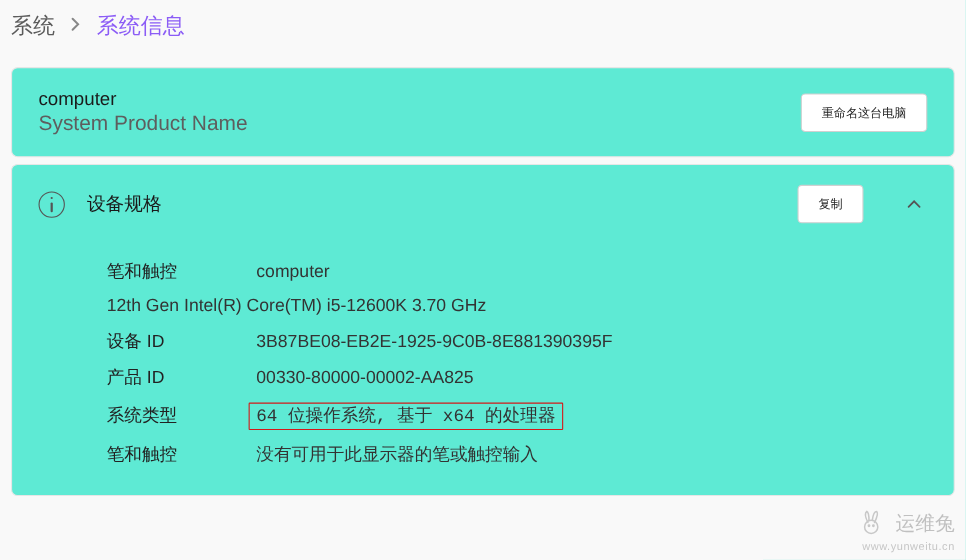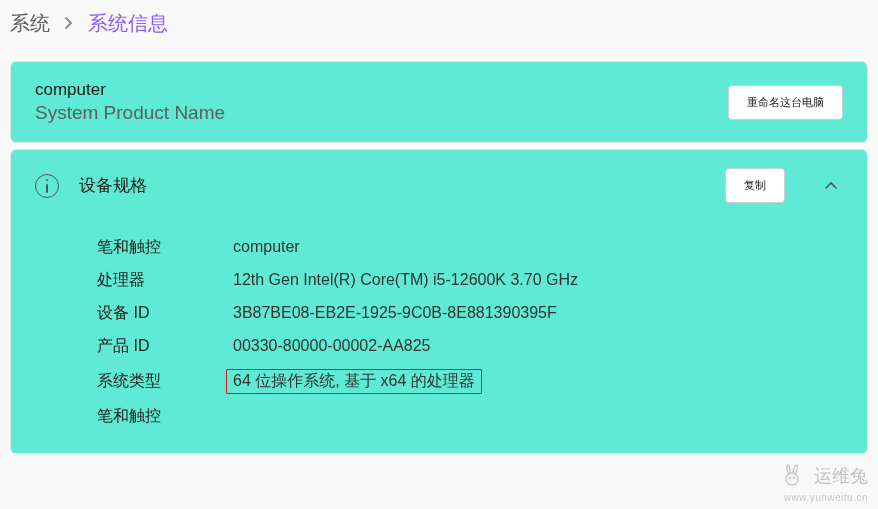--- a/index.html
+++ b/index.html
@@ -115,20 +115,21 @@
     color: #222;
   }
   .spec-value {
     color: #333;
   }
   .redbox {
     border: 1.5px solid #d41919;
     padding: 1px 6px;
     margin-left: -7px;
     border-radius: 1px;
+    font-family: Liberation Mono, monospace;
   }
   .watermark {
     position: absolute;
     right: 10px;
     bottom: 6px;
     text-align: right;
     color: #c0c0c0;
     font-size: 18px;
     pointer-events: none;
     line-height: 1.1;
@@ -167,37 +168,37 @@
           <path d="M2 9 L7 4 L12 9" stroke="#555" stroke-width="1.6" fill="none" stroke-linecap="round"></path>
         </svg>
     </span>
   </div>
   <div class="specs-body" id="specs-body">
       <div class="spec-row">
         <div class="spec-label">笔和触控</div>
         <div class="spec-value">computer</div>
       </div>
       <div class="spec-row">
-        <div class="spec-label">处理器</div>
         <div class="spec-value">12th Gen Intel(R) Core(TM) i5-12600K   3.70 GHz</div>
       </div>
       <div class="spec-row">
         <div class="spec-label">设备 ID</div>
         <div class="spec-value">3B87BE08-EB2E-1925-9C0B-8E881390395F</div>
       </div>
       <div class="spec-row">
         <div class="spec-label">产品 ID</div>
         <div class="spec-value">00330-80000-00002-AA825</div>
       </div>
       <div class="spec-row">
         <div class="spec-label">系统类型</div>
         <div class="spec-value redbox">64 位操作系统, 基于 x64 的处理器</div>
       </div>
       <div class="spec-row">
         <div class="spec-label">笔和触控</div>
+        <div class="spec-value">没有可用于此显示器的笔或触控输入</div>
       </div>
     </div>
 </div>
 
 <div class="watermark">
   <div>
     <span class="bunny">
       <svg width="26" height="24" viewBox="0 0 26 24">
           <g stroke="#c8c8c8" stroke-width="1.4" fill="none" stroke-linecap="round">
             <path d="M10 12 Q6 4 9 2 Q11 3 11 10"></path>

